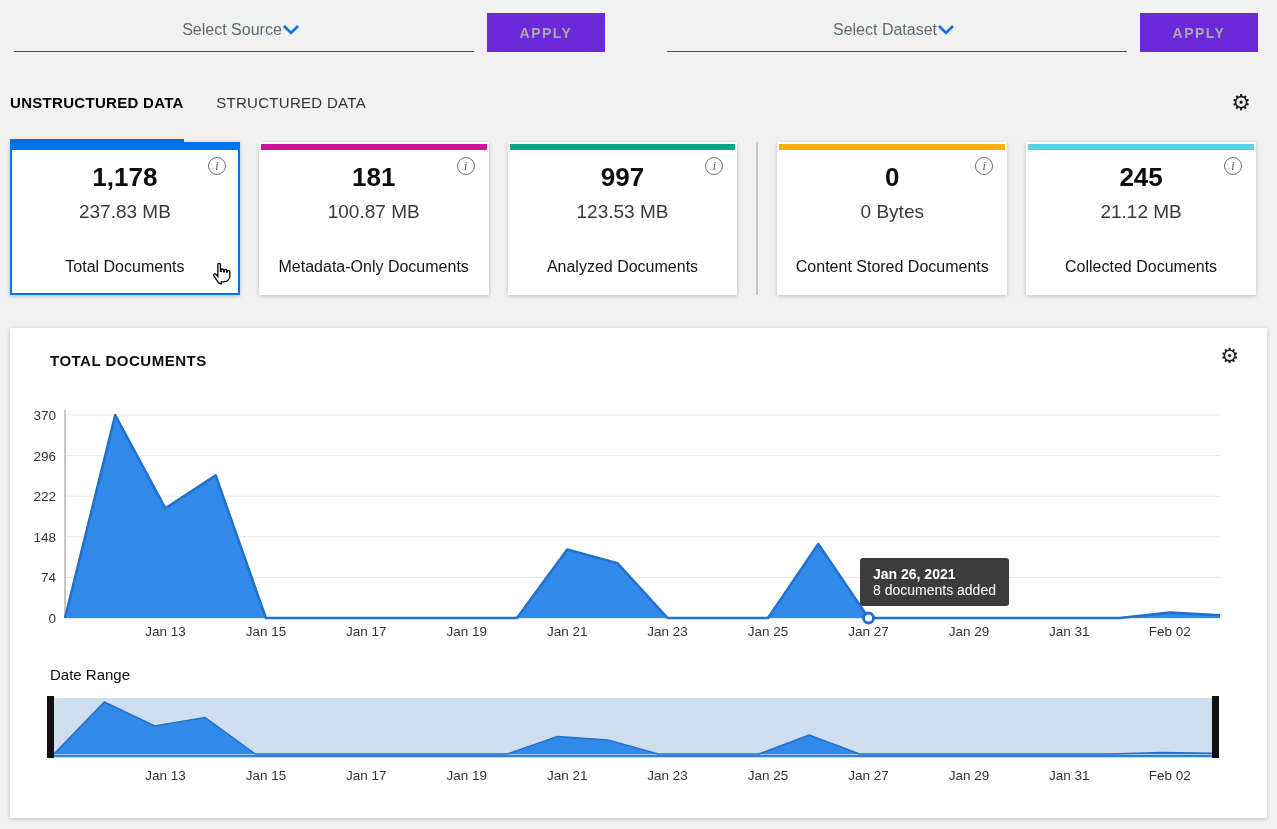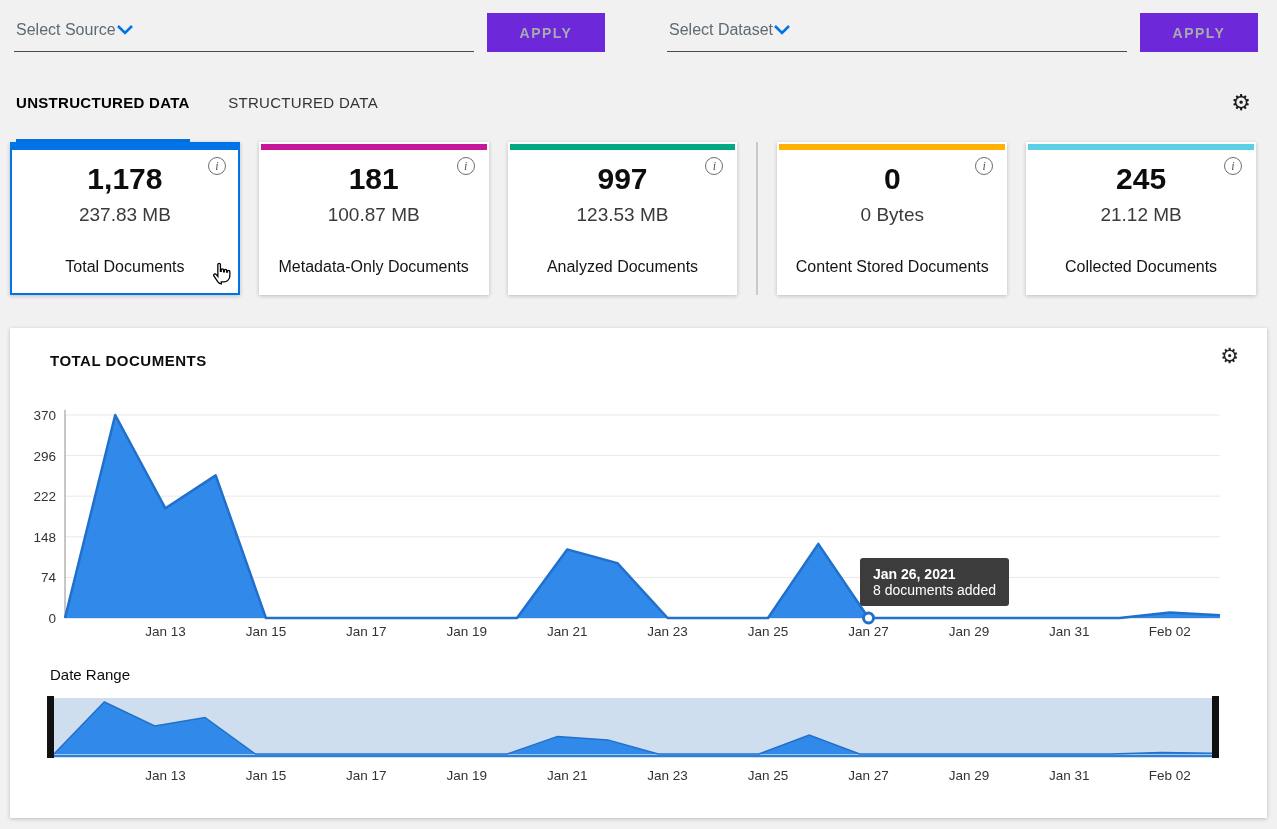--- a/index.html
+++ b/index.html
@@ -8,42 +8,42 @@
   body {
     width:1277px; height:829px; position:relative; overflow:hidden;
     background:#f1f1f2;
     font-family:"Liberation Sans", sans-serif;
     color:#222;
   }
 
   
   .select-field{
     position:absolute; top:16px; height:36px; width:460px;
-    display:flex; align-items:center; justify-content:flex-start;
+    display:flex; align-items:center; justify-content:center;
     border-bottom:1px solid #4a4a4a; padding:0 8px 8px 2px;
     color:#5e6a71; font-size:16px; cursor:pointer;
   }
   #source-select{ left:14px; }
   #dataset-select{ left:667px; }
   .chev{ width:18px; height:11px; }
   .chev polyline{ fill:none; stroke:var(--primary); stroke-width:2.6; }
   .apply-btn{
     position:absolute; top:13px; width:118px; height:39px;
     background:#6d28d9; border:none; color:#a6abad;
     font-family:"Liberation Sans", sans-serif;
     font-size:14px; font-weight:bold; letter-spacing:1.5px; cursor:default;
   }
   #apply-source{ left:487px; }
   #apply-dataset{ left:1140px; }
 
   
   .tabs-row{ position:absolute; top:94px; left:10px; right:10px; height:36px; }
   .tab{
     display:inline-block; vertical-align:top; margin-right:28px;
-    font-size:15px; color:#333; padding-bottom:28px; cursor:pointer; letter-spacing:0.3px;margin-left:6px;
+    font-size:15px; color:#333; padding-bottom:28px; cursor:pointer; letter-spacing:0.3px;
   }
   .tab.active{
     font-weight:bold; color:#000;
     border-bottom:4px solid var(--primary);
   }
   .tabs-gear{
     position:absolute; right:16px; top:-2px; font-size:22px; color:#1a1a1a; cursor:pointer; line-height:1;
   }
 
   
@@ -52,21 +52,21 @@
     display:flex; gap:19px; align-items:stretch;
   }
   .card{
     flex:1 1 0; background:#fff; position:relative;
     border:2px solid transparent;
     box-shadow:0 1px 4px rgba(0,0,0,0.22);
     display:flex; flex-direction:column; align-items:center; cursor:pointer;
   }
   .card.selected{ border-color:var(--primary); }
   .card .accent{ height:6px; width:100%; background:#999; }
-  .card .count{ font-size:30px; font-weight:bold; color:#0d0d0d; margin-top:12px; }
+  .card .count{ font-size:26px; font-weight:bold; color:#0d0d0d; margin-top:12px; }
   .card .size{ font-size:19px; color:#3a3a3a; margin-top:8px; }
   .card .label{ font-size:16px; color:#141414; margin-top:auto; margin-bottom:17px; }
   .info-icon{
     position:absolute; top:13px; right:12px; width:18px; height:18px;
     border:1px solid #6e6e6e; border-radius:50%;
     display:flex; align-items:center; justify-content:center;
     font-family:"Liberation Serif", serif; font-style:italic;
     font-size:12px; color:#555; cursor:pointer;
   }
   .v-divider{ flex:0 0 2px; background:#c9c9c9; align-self:stretch; }

